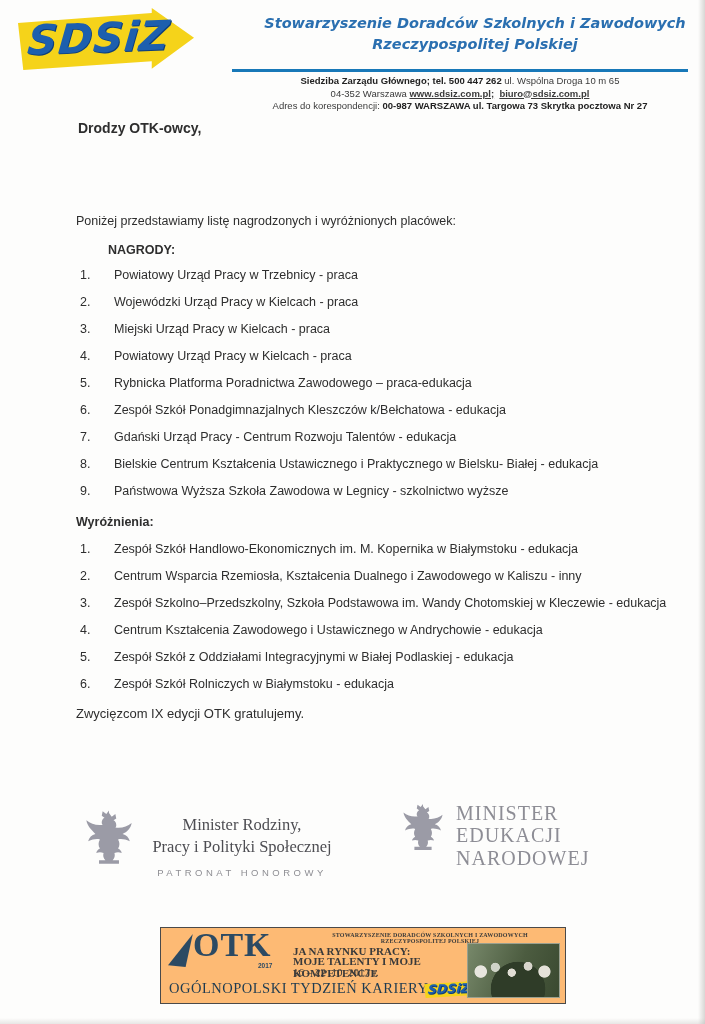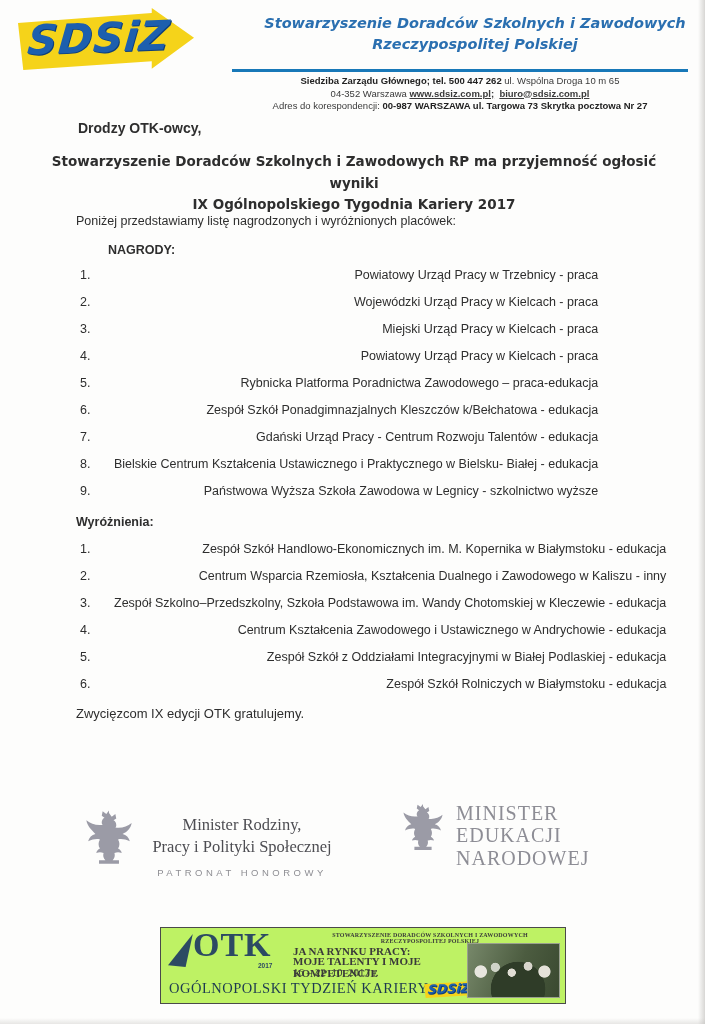--- a/index.html
+++ b/index.html
@@ -36,41 +36,41 @@
 
   
   .salutation{position:absolute;left:78px;top:120px;font-size:14px;font-weight:700;}
   .announce{position:absolute;left:48px;top:151px;width:612px;text-align:center;font-weight:700;
     font-size:13.5px;line-height:1.6;font-family:"DejaVu Sans",sans-serif;}
   .intro{position:absolute;left:76px;top:214px;font-size:12.5px;}
   .sec-head{position:absolute;left:76px;font-size:12.5px;font-weight:700;}
   .awards-head{top:243px;padding-left:32px;}
   .dist-head{top:515px;}
   ol.num{position:absolute;left:78px;list-style:none;counter-reset:n;font-size:12.5px;}
-  ol.num li{counter-increment:n;position:relative;padding-left:36px;height:27px;white-space:nowrap;text-align:right;}
+  ol.num li{counter-increment:n;position:relative;padding-left:36px;height:27px;white-space:nowrap;}
   ol.num li::before{content:counter(n) ".";position:absolute;left:2px;}
   .awards-list{top:268px;}
   .dist-list{top:542px;}
   .closing{position:absolute;left:76px;top:706px;font-size:13px;font-weight:400;}
 
   
   .eagle{color:var(--eagle_gray);}
   .patron-family{position:absolute;left:76px;top:800px;width:268px;}
   .patron-family .eagle{position:absolute;left:4px;top:6px;}
   .pf-text{position:absolute;left:66px;top:14px;width:200px;text-align:center;
     font-family:"Liberation Serif",serif;color:#4d4d52;font-size:16.5px;line-height:1.35;}
   .pf-text .honor{font-family:"Liberation Sans",sans-serif;font-size:9.5px;letter-spacing:3.5px;
     color:#8e8e93;margin-top:8px;}
   .patron-edu{position:absolute;left:398px;top:796px;width:240px;}
   .patron-edu .eagle{position:absolute;left:0;top:4px;}
   .pe-text{position:absolute;left:58px;top:6px;font-family:"Liberation Serif",serif;
     color:var(--men_gray);font-size:20px;line-height:1.12;letter-spacing:1px;}
 
   
-  .banner{position:absolute;left:160px;top:927px;width:406px;height:77px;background:#bef264;
+  .banner{position:absolute;left:160px;top:927px;width:406px;height:77px;background:#fdba74;
     border:1.5px solid #4a4a4a;}
   .otk-sail{position:absolute;left:7px;top:6px;width:40px;height:33px;background:var(--otk_navy);
     clip-path:polygon(0 95%,62% 0,44% 100%);}
   .otk-word{position:absolute;left:32px;top:-2px;font-family:"Liberation Serif",serif;font-weight:700;
     font-size:34px;color:var(--otk_navy);letter-spacing:1px;}
   .otk-year{position:absolute;left:97px;top:34px;font-size:6.5px;color:var(--otk_navy);font-weight:700;}
   .banner-title{position:absolute;left:8px;bottom:6px;font-family:"Liberation Serif",serif;
     font-size:14.5px;color:#1d3a50;letter-spacing:.5px;white-space:nowrap;}
   .banner-org{position:absolute;left:138px;top:4px;width:262px;text-align:center;font-weight:700;
     font-size:6px;color:#3a3a3a;letter-spacing:.2px;font-family:"Liberation Serif",serif;}
@@ -103,24 +103,20 @@
     <div>Rzeczypospolitej Polskiej</div>
   </div>
   <div class="rule"></div>
   <div class="addr">
     <div><b>Siedziba Zarządu Głównego; tel. 500 447 262</b><span> ul. Wspólna Droga 10 m 65</span></div>
     <div><span>04-352 Warszawa </span> <span class="lnk">www.sdsiz.com.pl;</span>&nbsp;&nbsp;<span class="lnk">biuro@sdsiz.com.pl</span></div>
     <div><span>Adres do korespondencji: </span><b>00-987 WARSZAWA ul. Targowa 73 Skrytka pocztowa Nr 27</b></div>
   </div>
 
   <div class="salutation">Drodzy OTK-owcy,</div>
-  <div class="announce">
-    <div>Stowarzyszenie Doradców Szkolnych i Zawodowych RP ma przyjemność ogłosić wyniki</div>
-    <div>IX Ogólnopolskiego Tygodnia Kariery 2017</div>
-  </div>
   <div class="intro">Poniżej przedstawiamy listę nagrodzonych i wyróżnionych placówek:</div>
 
   <div class="sec-head awards-head">NAGRODY:</div>
   <ol class="num awards-list">
     <li>Powiatowy Urząd Pracy w Trzebnicy - praca</li>
     <li>Wojewódzki Urząd Pracy w Kielcach - praca</li>
     <li>Miejski Urząd Pracy w Kielcach  - praca</li>
     <li>Powiatowy Urząd Pracy w Kielcach - praca</li>
     <li>Rybnicka Platforma Poradnictwa Zawodowego – praca-edukacja</li>
     <li>Zespół Szkół Ponadgimnazjalnych Kleszczów k/Bełchatowa - edukacja</li>

